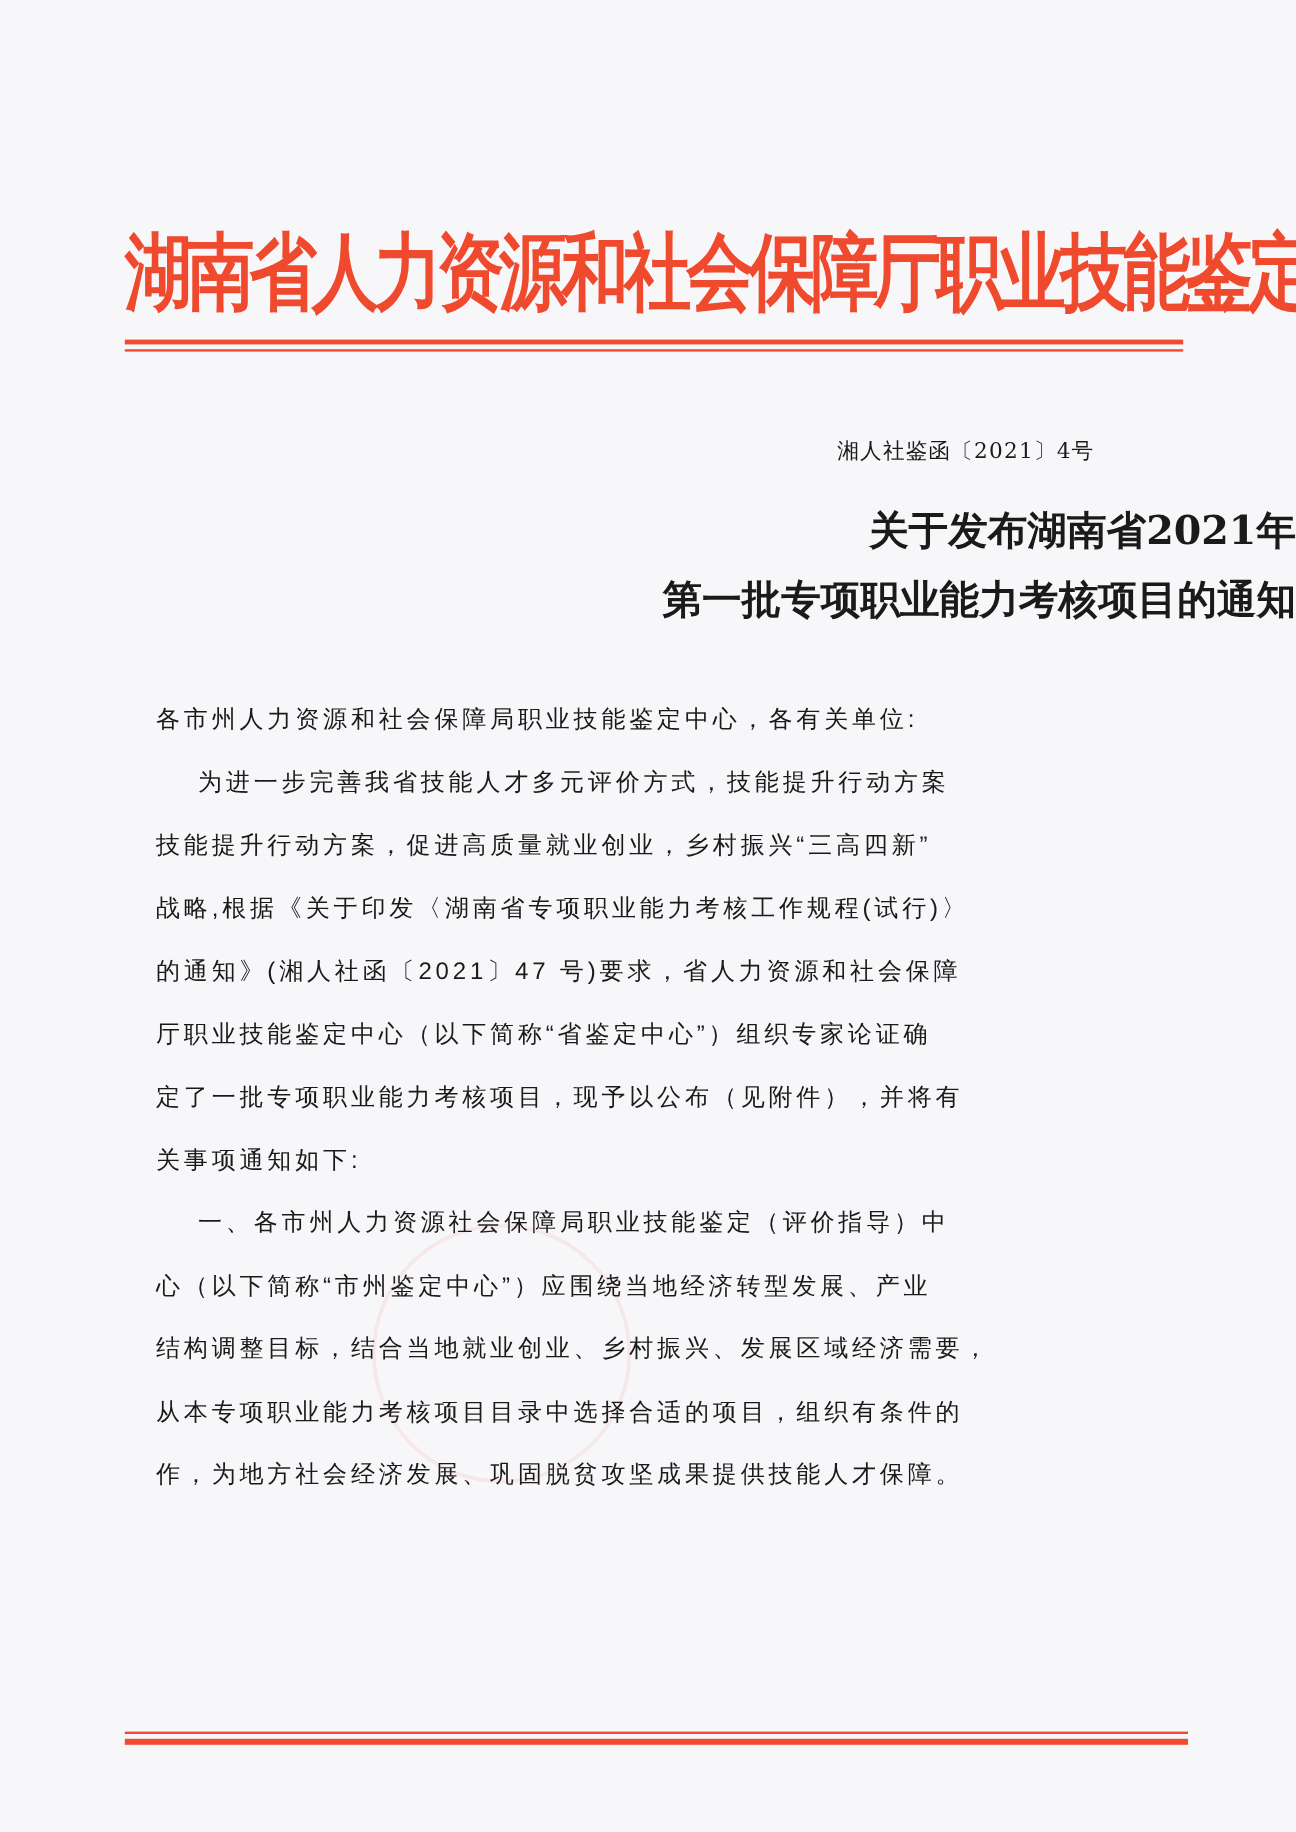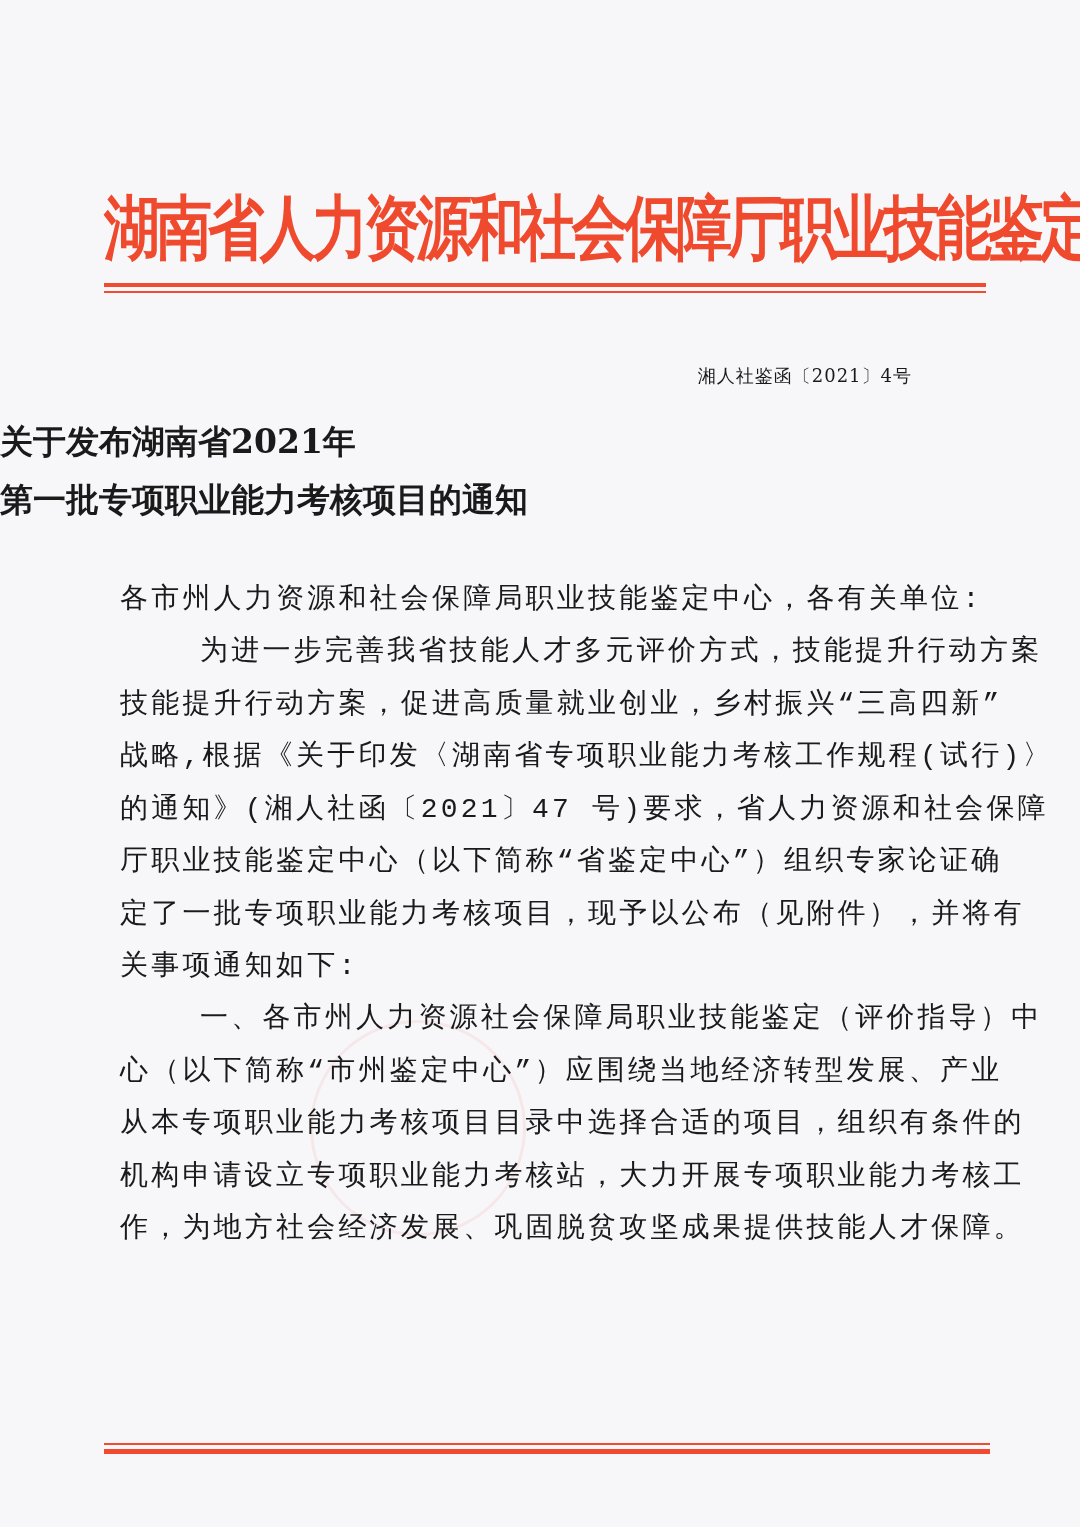--- a/index.html
+++ b/index.html
@@ -31,30 +31,30 @@
     .rule.top-thin  { left: 104px; top: 291px; width: 882px; height: 2px; }
     .rule.bot-thin  { left: 104px; top: 1443px; width: 886px; height: 2px; }
     .rule.bot-thick { left: 104px; top: 1449px; width: 886px; height: 5px; }
 
     .doc-number {
       position: absolute; right: 168px; top: 364px;
       font-size: 18px; letter-spacing: 1px;
     }
     .title {
       position: absolute; left: 0; width: 1080px;
-      text-align: left; font-weight: bold; font-size: 33px;
+      text-align: right; font-weight: bold; font-size: 33px;
       letter-spacing: 0px;
     }
     .title.l1 { top: 420px; }
     .title.l2 { top: 478px; }
 
     .body-text {
-      position: absolute; left: 120px; width: 815px;
-      font-family: Liberation Mono, monospace;
-      font-size: 28px; line-height: 52.5px;
+      position: absolute; left: 130px; width: 815px;
+      font-family: Liberation Sans, sans-serif;
+      font-size: 20px; line-height: 52.5px;
       letter-spacing: 3.2px;
       text-align: justify;
     }
     .line { display: block; white-space: nowrap; height: 52.5px; }
     .addressee { top: 574px; }
     .para1 { top: 626px; }
     .para2 { top: 993px; }
 
     .stamp {
       position: absolute; left: 310px; top: 1020px;
@@ -87,20 +87,20 @@
     <span class="line" style="white-space: pre;">战略,根据《关于印发〈湖南省专项职业能力考核工作规程(试行)〉</span>
     <span class="line" style="white-space: pre;">的通知》(湘人社函〔2021〕47 号)要求，省人力资源和社会保障</span>
     <span class="line" style="white-space: pre;">厅职业技能鉴定中心（以下简称“省鉴定中心”）组织专家论证确</span>
     <span class="line" style="white-space: pre;">定了一批专项职业能力考核项目，现予以公布（见附件），并将有</span>
     <span class="line" style="white-space: pre;">关事项通知如下:</span>
   </div>
 
   <div class="body-text para2">
     <span class="line" style="white-space: pre;">    一、各市州人力资源社会保障局职业技能鉴定（评价指导）中</span>
     <span class="line" style="white-space: pre;">心（以下简称“市州鉴定中心”）应围绕当地经济转型发展、产业</span>
+    <span class="line" style="white-space: pre;">结构调整目标，结合当地就业创业、乡村振兴、发展区域经济需要，</span>
     <span class="line" style="white-space: pre;">从本专项职业能力考核项目目录中选择合适的项目，组织有条件的</span>
-    <span class="line" style="white-space: pre;">机构申请设立专项职业能力考核站，大力开展专项职业能力考核工</span>
     <span class="line" style="white-space: pre;">作，为地方社会经济发展、巩固脱贫攻坚成果提供技能人才保障。</span>
   </div>
 
   <div class="rule bot-thin"></div>
   <div class="rule bot-thick"></div>
 </div>
 
 </body></html>

